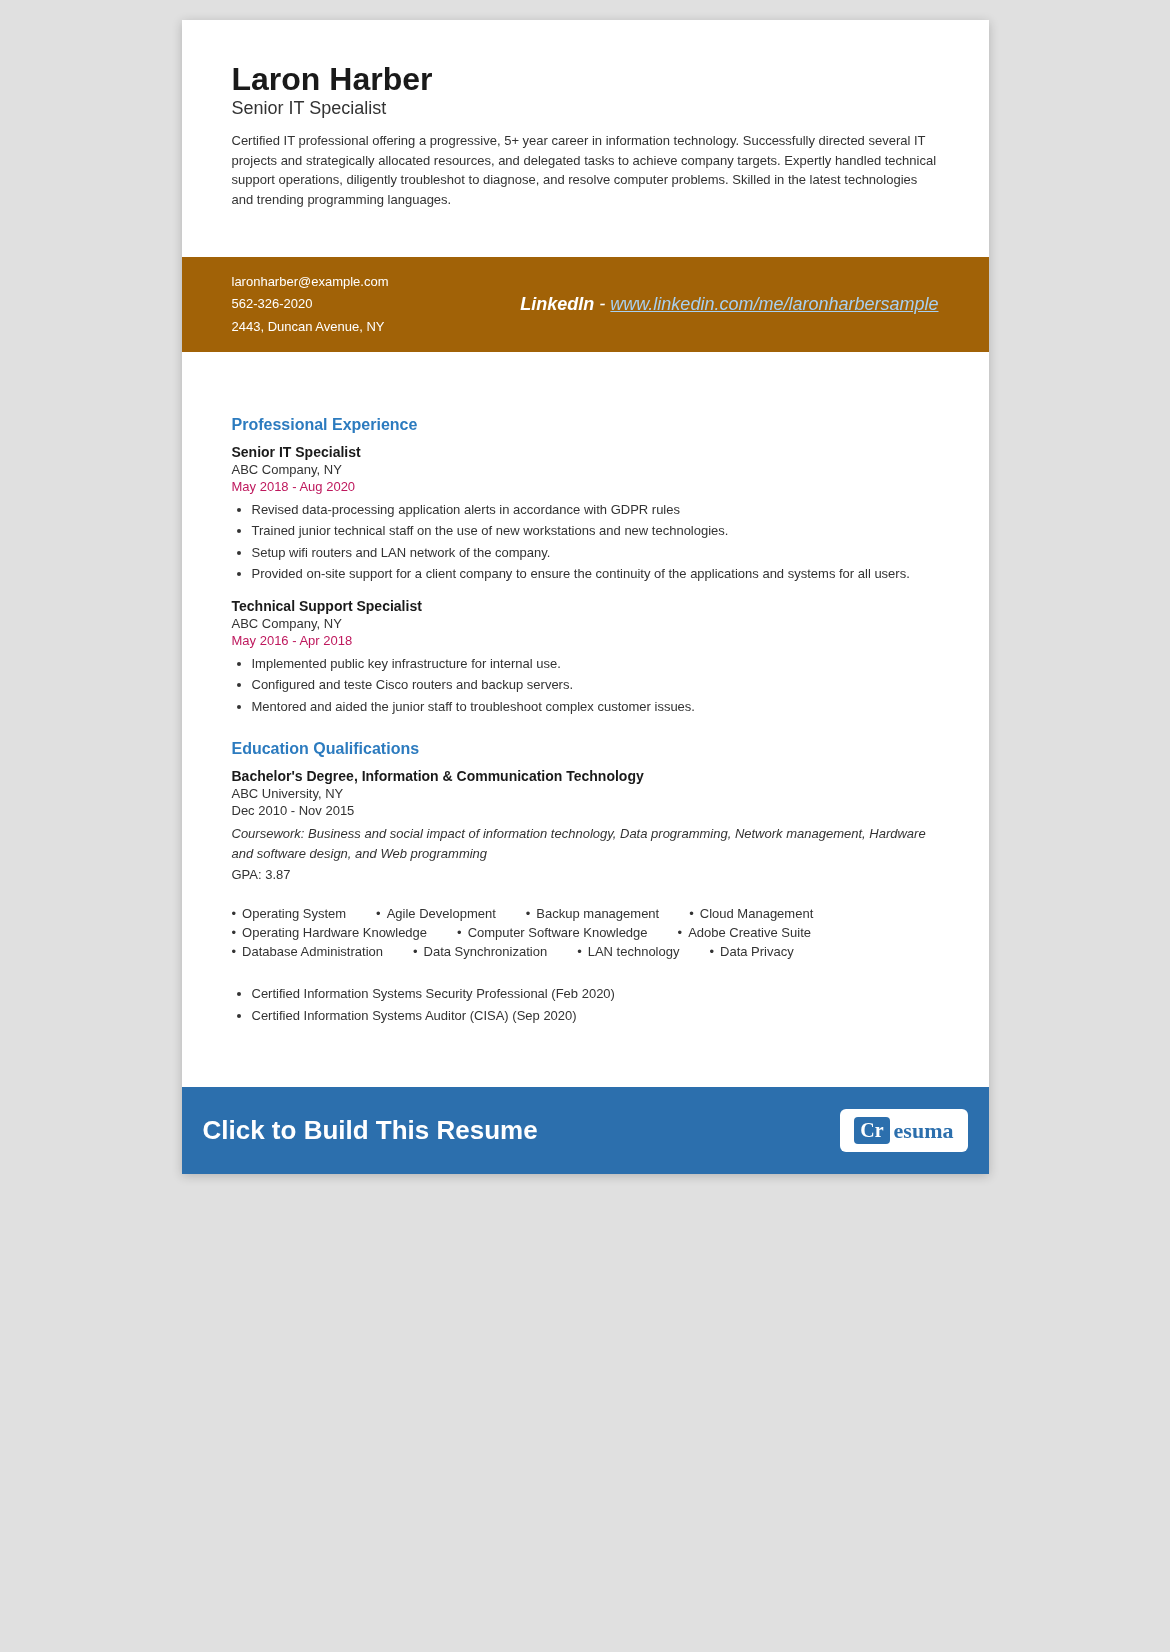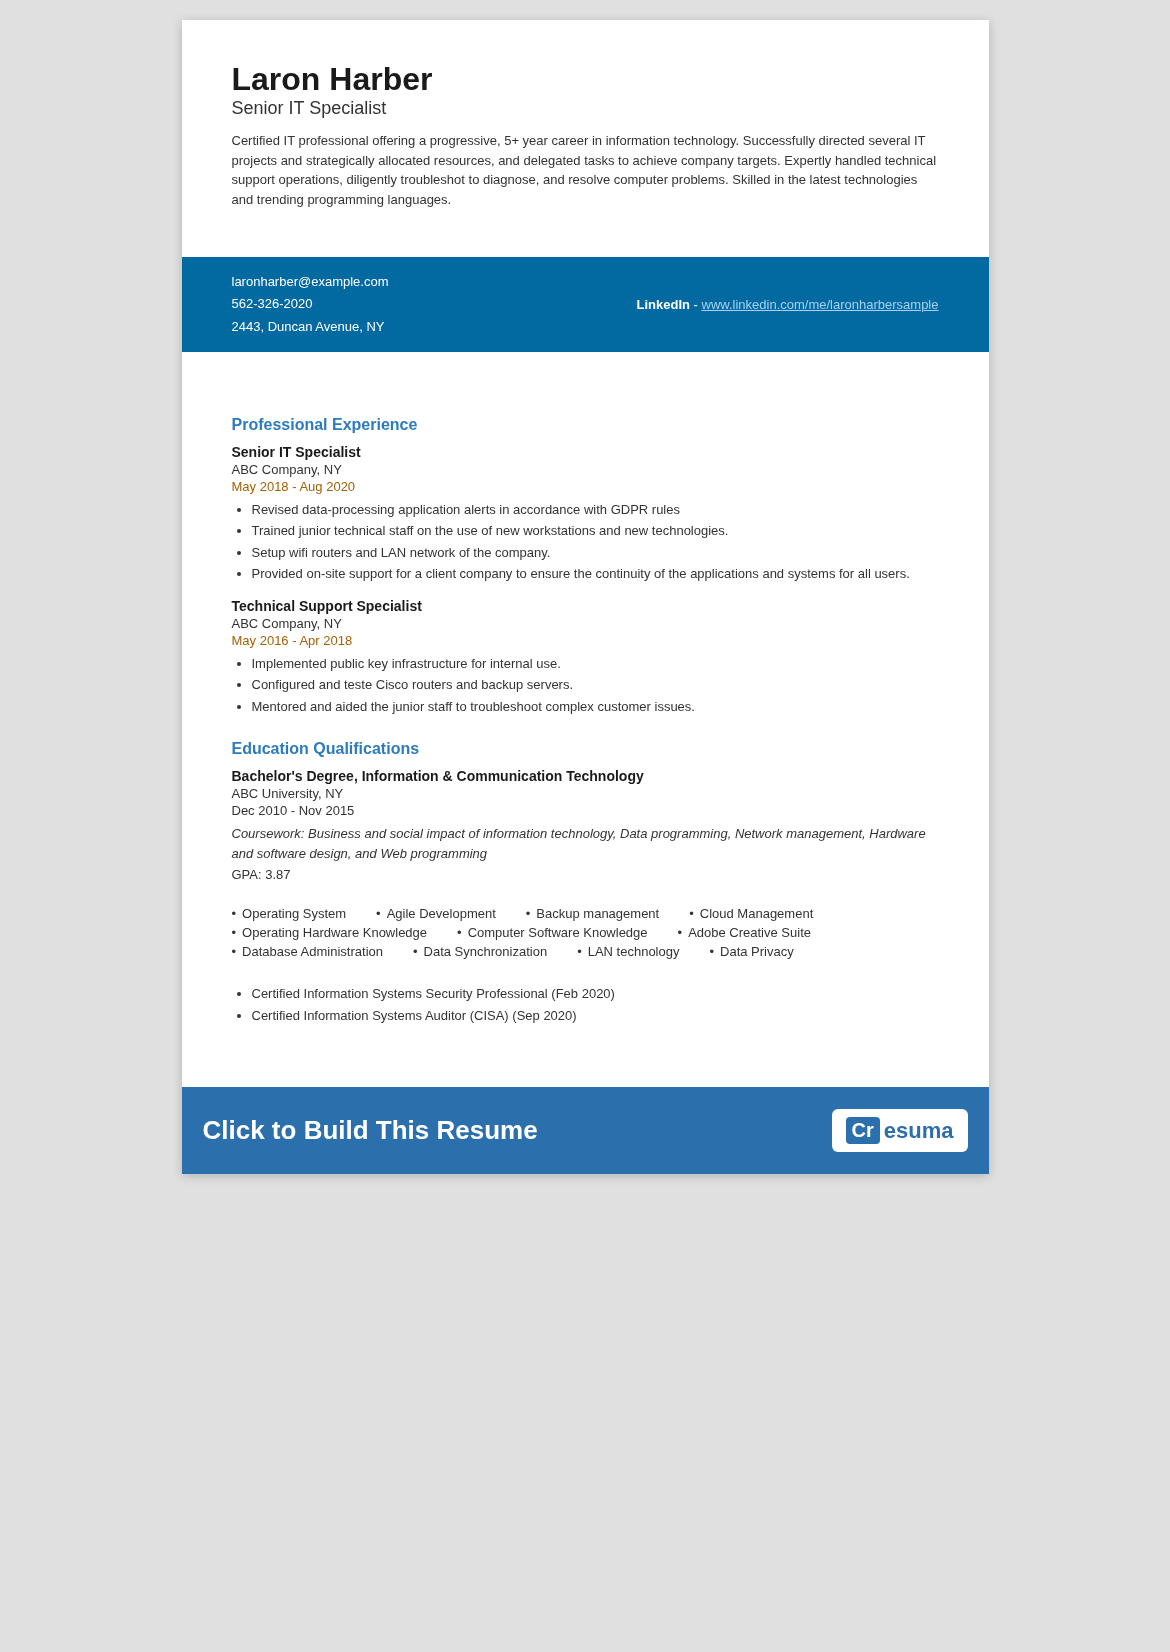--- a/index.html
+++ b/index.html
@@ -34,34 +34,35 @@
       color: #333;
       margin-bottom: 12px;
     }
     .summary {
       font-size: 13px;
       color: #333;
       line-height: 1.5;
       margin-bottom: 18px;
     }
     .contact-bar {
-      background: #0369a1;
+      background: #a16207;
       padding: 14px 50px;
       display: flex;
       justify-content: space-between;
       align-items: center;
     }
     .contact-left {
       color: #fff;
       font-size: 13px;
       line-height: 1.7;
     }
     .contact-right {
       color: #fff;
-      font-size: 13px;
+      font-size: 18px;
+      font-style: italic;
     }
     .contact-right a {
       color: #a8d0f0;
       text-decoration: underline;
     }
     .contact-right strong {
       color: #fff;
     }
     .section {
       margin-top: 24px;
@@ -79,21 +80,21 @@
       color: #1a1a1a;
       margin-bottom: 2px;
     }
     .job-company {
       font-size: 13px;
       color: #333;
       margin-bottom: 2px;
     }
     .job-dates {
       font-size: 13px;
-      color: #a16207;
+      color: #be185d;
       margin-bottom: 6px;
     }
     .job-bullets {
       list-style: disc;
       padding-left: 20px;
       margin-bottom: 14px;
     }
     .job-bullets li {
       font-size: 13px;
       color: #333;
@@ -166,20 +167,21 @@
       font-size: 26px;
       font-weight: bold;
       color: #fff;
     }
     .cta-logo {
       display: flex;
       align-items: center;
       background: #fff;
       border-radius: 6px;
       padding: 8px 14px;
+      font-family: Liberation Serif, serif;
     }
     .cta-logo-icon {
       background: #2c6fad;
       color: #fff;
       font-weight: bold;
       font-size: 20px;
       border-radius: 4px;
       padding: 2px 6px;
       margin-right: 4px;
     }

